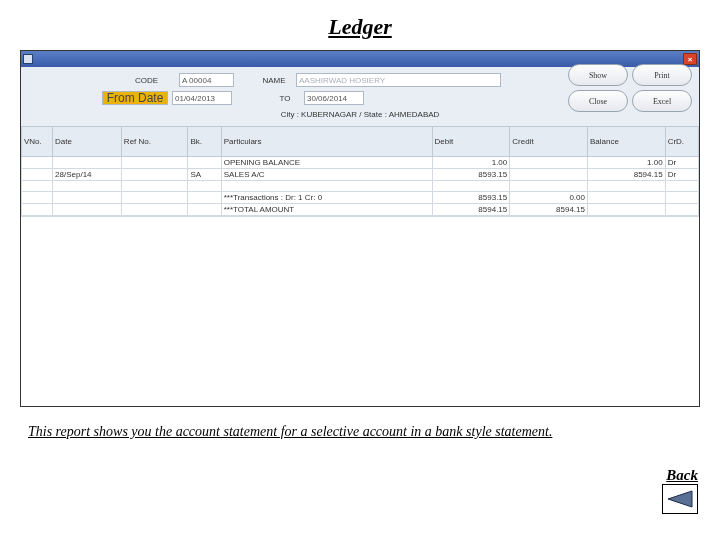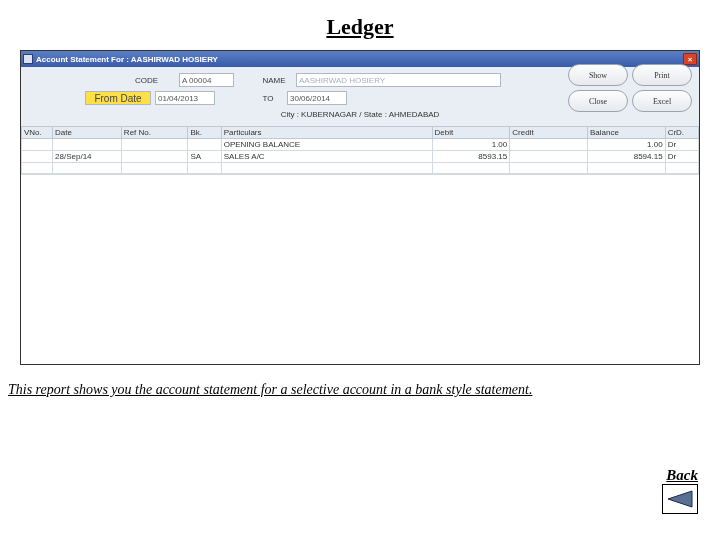--- a/index.html
+++ b/index.html
@@ -7,20 +7,21 @@
     width: 720px;
     height: 540px;
     background: #fff;
     font-family: "Times New Roman", serif;
     position: relative;
   }
   .page-title {
     text-align: center;
     font-size: 22px;
     font-weight: bold;
+    font-style: italic;
     text-decoration: underline;
     padding-top: 14px;
   }
   .window {
     margin: 10px 20px 0 20px;
     border: 1px solid #333;
     background: #fff;
     font-family: Arial, sans-serif;
   }
   .titlebar {
@@ -66,24 +67,25 @@
   .field {
     background:#fff; border:1px solid #aeb9c5;
     height:14px; font-size:8px; padding:3px 2px;
     display:flex; align-items:center;
     color:#555;
   }
   .field.code { width:55px; }
   .field.name { width:205px; color:#a7b0bb;}
   .field.date { width:60px; }
   .btn-date {
-    background:#fde047; border:1px solid #aeb9c5;
-    height:14px; width:66px; font-size:10px;
+    background:#eab308; border:1px solid #aeb9c5;
+    height:14px; width:66px; font-size:12px;
     display:flex; align-items:center; justify-content:center;
     color:#444;
+    margin-left:17px;
   }
   .action-btn {
     background: linear-gradient(#fdfdfd,#e6e9ee);
     border:1px solid #9aa5b2;
     width:60px; height:22px;
     font-size:8px; color:#333;
     display:flex; align-items:center; justify-content:center;
     border-radius:11px;
   }
   .btn-col {
@@ -94,36 +96,36 @@
   .city-row {
     text-align:center; font-size:8px; color:#333;
     padding:1px 0 3px 0;
   }
   .grid {
     width:100%; border-collapse: collapse;
     font-size:8px; color:#333; background:#fff;
   }
   .grid th {
     background:#e5ebf2; border:1px solid #bfc9d4;
-    font-weight:normal; padding:1px 2px; text-align:left;
+    font-weight:normal; padding:10px 2px; text-align:left;
     height:12px;
   }
   .grid td {
     border:1px solid #d3d9e0;
     padding:1px 2px; height:11px;
     background:#fff;
     white-space:nowrap;
   }
   .grid td.r { text-align:right;margin-left:12px; }
   .blank-area {
     height:190px; background:#fff;
     border-top:1px solid #d3d9e0;
   }
   .caption {
-    margin: 16px 22px 0 8px;
+    margin: 16px 22px 0 28px;
     font-family: "Times New Roman", serif;
     font-style: italic;
     font-size: 14px;
     text-align: justify;
     text-decoration: underline;
     line-height:1.35;
   }
   .back-label {
     position:absolute; right:22px; bottom:56px;
     font-family:"Times New Roman",serif;
@@ -139,21 +141,20 @@
   .back-icon svg { display:block; }
 </style>
 </head>
 <body>
 
 <div class="page-title">Ledger</div>
 
 <div class="window">
   <div class="titlebar">
     <span class="icon"></span>
-    <span>Account Statement For : AASHIRWAD HOSIERY</span>
     <span class="spacer"></span>
     <span class="close">×</span>
   </div>
 
   <div class="form-area">
     <div class="form-row">
       <span style="width:85px"></span>
       <span class="lbl">CODE</span>
       <span class="field code">A 00004</span>
       <span style="width:14px"></span>
@@ -212,20 +213,42 @@
           <td></td>
           <td></td>
           <td></td>
           <td></td>
           <td></td>
           <td class="r"></td>
           <td class="r"></td>
           <td class="r"></td>
           <td></td>
         </tr>
+        <tr>
+          <td></td>
+          <td></td>
+          <td></td>
+          <td></td>
+          <td>***Transactions : Dr: 1  Cr: 0</td>
+          <td class="r">8593.15</td>
+          <td class="r">0.00</td>
+          <td class="r"></td>
+          <td></td>
+        </tr>
+        <tr>
+          <td></td>
+          <td></td>
+          <td></td>
+          <td></td>
+          <td>***TOTAL AMOUNT</td>
+          <td class="r">8594.15</td>
+          <td class="r">8594.15</td>
+          <td class="r"></td>
+          <td></td>
+        </tr>
       </tbody>
   </table>
   <div class="blank-area"></div>
 </div>
 
 <div class="btn-col">
   <div class="action-btn">Show</div>
   <div class="action-btn">Print</div>
   <div class="action-btn">Close</div>
   <div class="action-btn">Excel</div>

